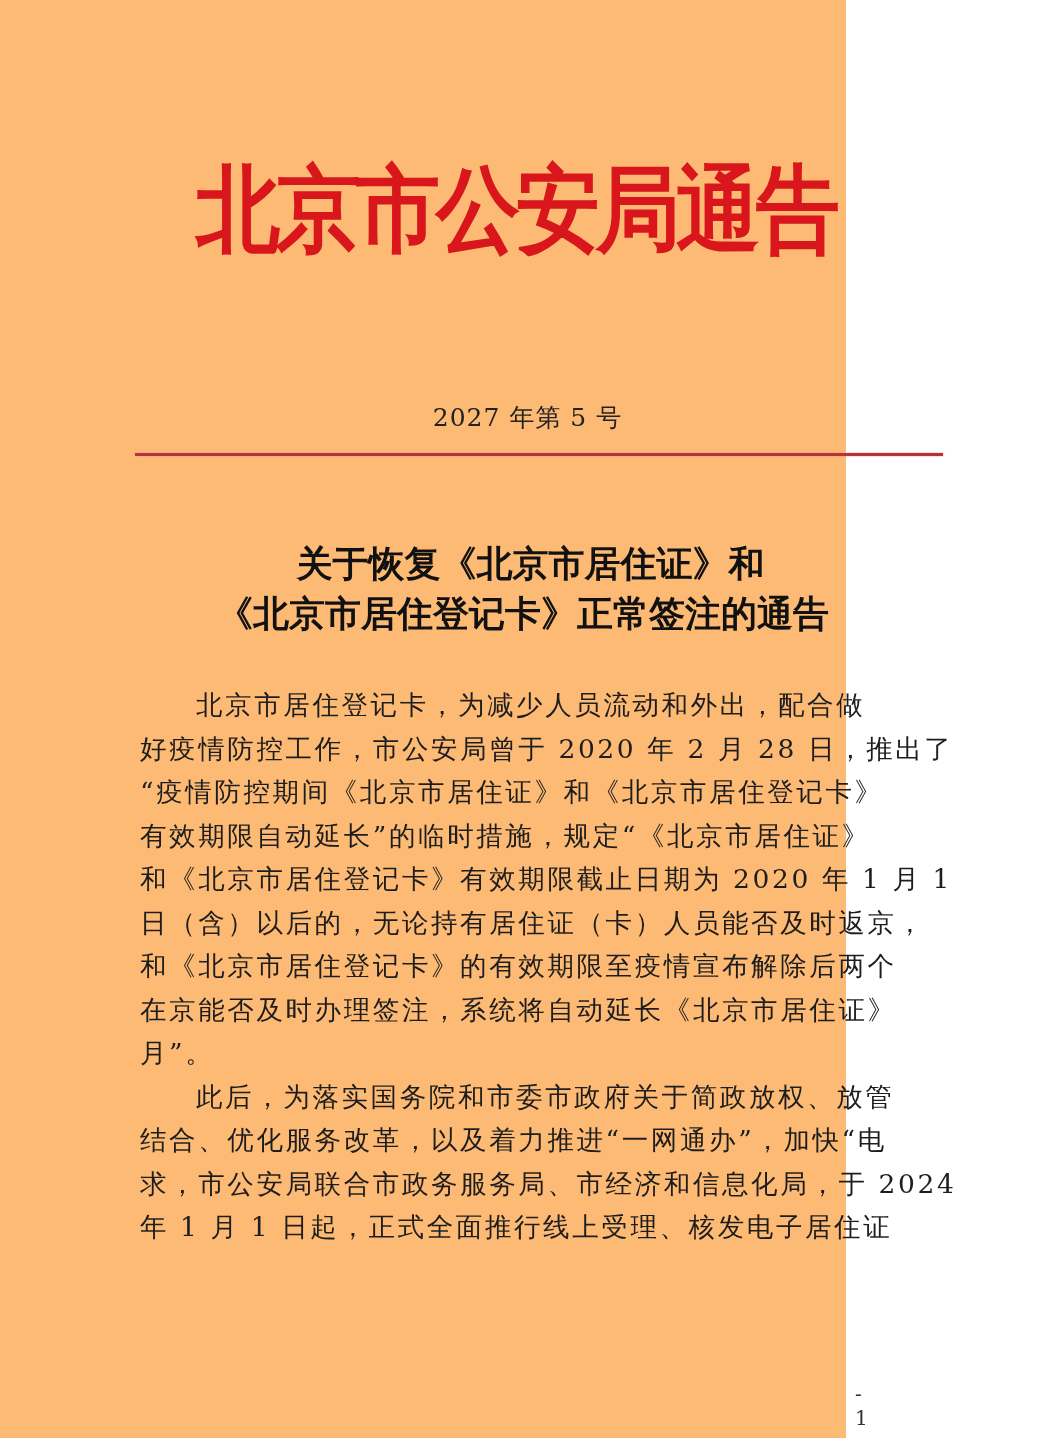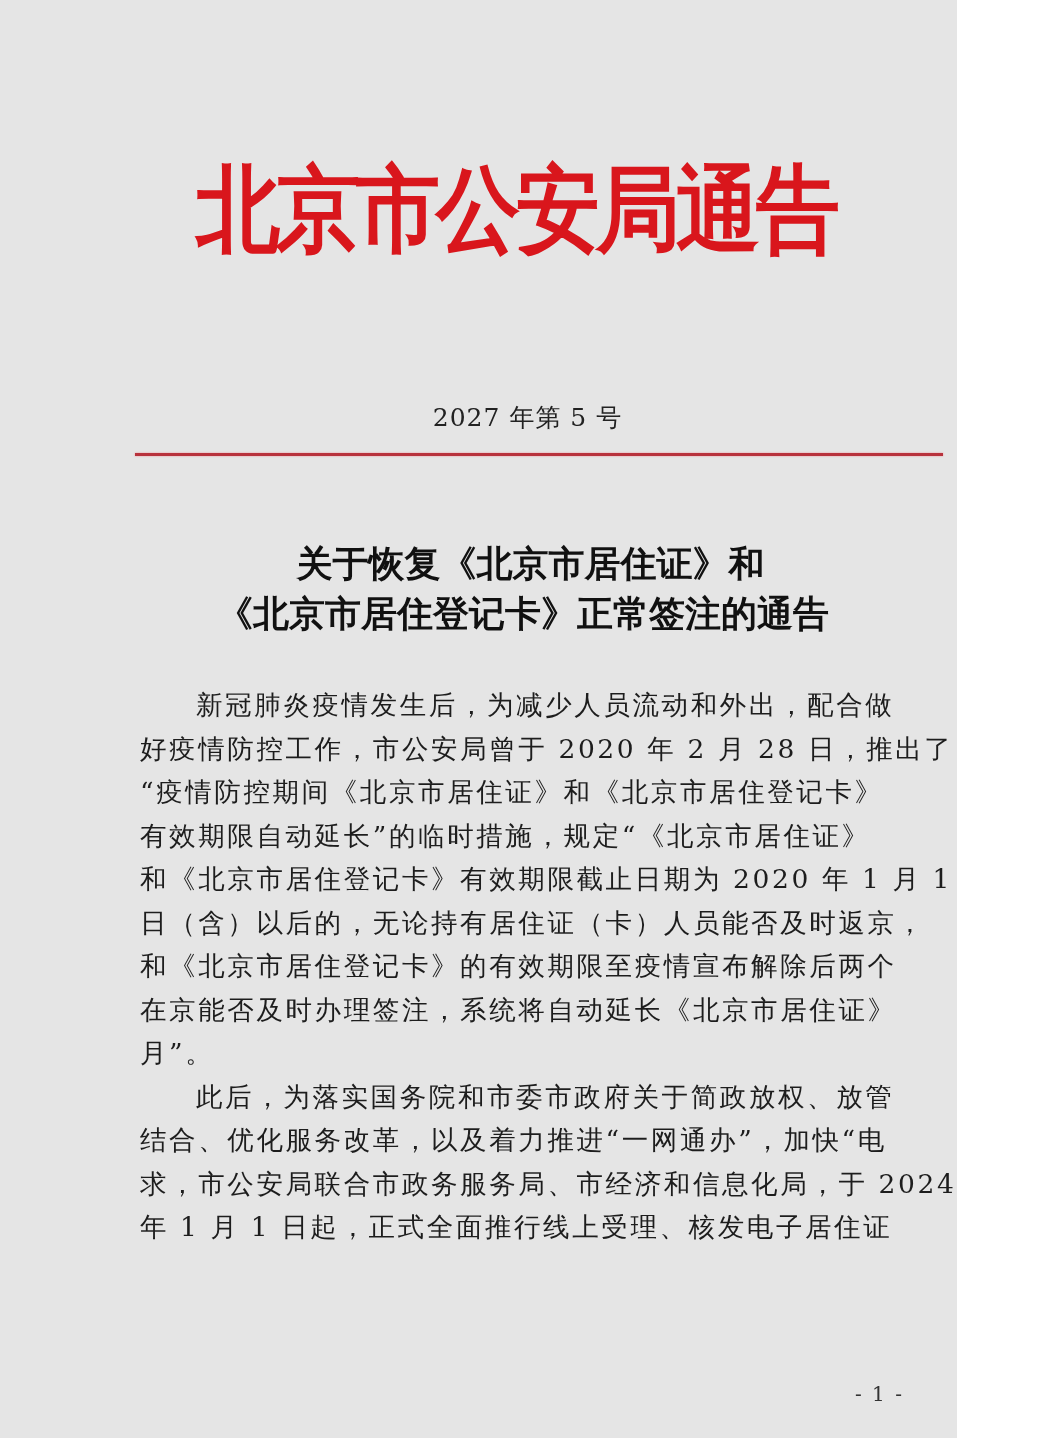--- a/index.html
+++ b/index.html
@@ -11,23 +11,23 @@
       width: 1045px;
       height: 1438px;
       position: relative;
       overflow: hidden;
       font-family: "DejaVu Serif", "Liberation Serif", serif;
       color: #1a1a1a;
     }
     .page {
       position: absolute;
       left: 0; top: 0;
-      width: 957px;
+      width: 846px;
       height: 1438px;
-      background: #e5e5e5;
+      background: #fdba74;
     }
     .masthead {
       position: absolute;
       left: 196px;
       top: 148px;
       width: 640px;
       height: 110px;
       color: #d9161c;
       font-family: "DejaVu Serif", "Liberation Serif", serif;
       font-weight: bold;
@@ -116,21 +116,21 @@
   <div class="doc-number">2027 年第 5 号</div>
 
   <div class="red-rule"></div>
 
   <div class="notice-title">
     <span class="line l1">关于恢复《北京市居住证》和</span>
     <span class="line l2">《北京市居住登记卡》正常签注的通告</span>
   </div>
 
   <div class="body-text">
-    <span class="row indent">新冠肺炎疫情发生后，为减少人员流动和外出，配合做</span>
+    <span class="row indent">北京市居住登记卡，为减少人员流动和外出，配合做</span>
     <span class="row">好疫情防控工作，市公安局曾于 2020 年 2 月 28 日，推出了</span>
     <span class="row">“疫情防控期间《北京市居住证》和《北京市居住登记卡》</span>
     <span class="row">有效期限自动延长”的临时措施，规定“《北京市居住证》</span>
     <span class="row">和《北京市居住登记卡》有效期限截止日期为 2020 年 1 月 1</span>
     <span class="row">日（含）以后的，无论持有居住证（卡）人员能否及时返京，</span>
     <span class="row">和《北京市居住登记卡》的有效期限至疫情宣布解除后两个</span>
     <span class="row">在京能否及时办理签注，系统将自动延长《北京市居住证》</span>
     <span class="row">月”。</span>
     <span class="row indent">此后，为落实国务院和市委市政府关于简政放权、放管</span>
     <span class="row">结合、优化服务改革，以及着力推进“一网通办”，加快“电</span>

